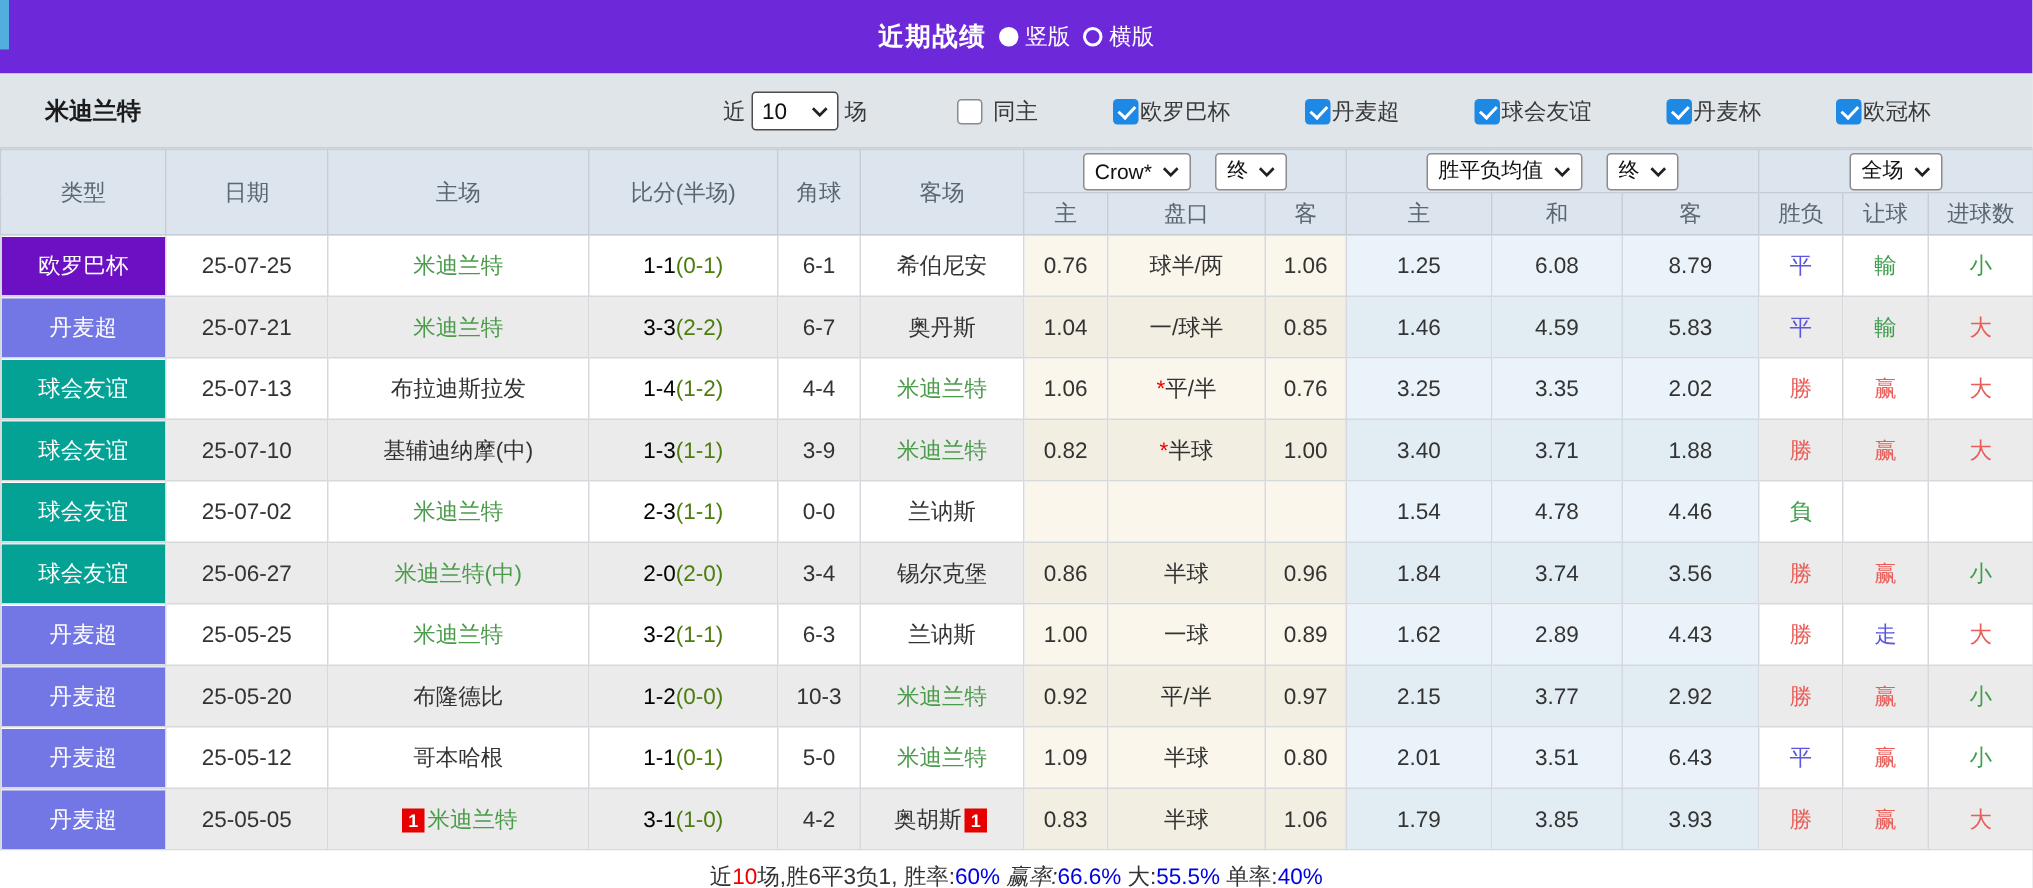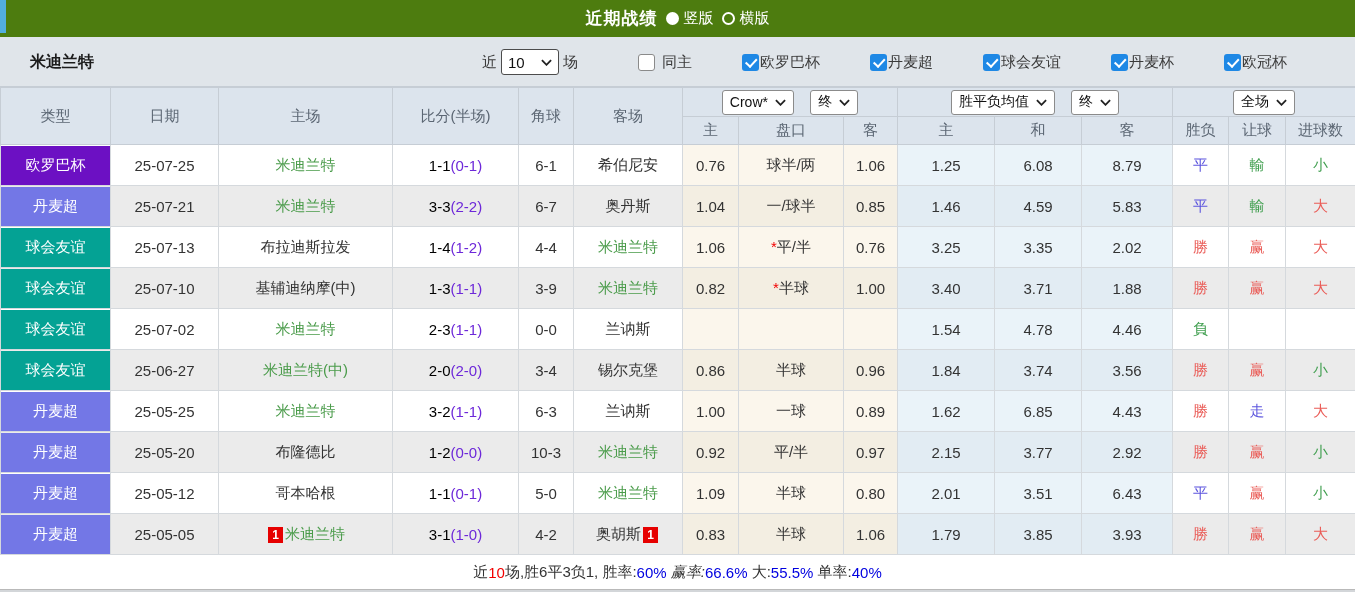--- a/index.html
+++ b/index.html
@@ -1,21 +1,21 @@
 <!DOCTYPE html>
 <html><head>
 <meta charset="utf-8">
 <style>
   * { box-sizing: border-box; margin: 0; padding: 0; }
   html,body { width: 1355px; height: 592px; overflow: hidden;
     font-family: "Liberation Sans", "DejaVu Sans", sans-serif; background: #d3d6d9; }
   .page { width: 1355px; height: 592px; background: #fff; position: relative; }
 
   
-  .titlebar { height: 37px; background: #4d7c0f; display: flex; align-items: center;
+  .titlebar { height: 49px; background: #6d28d9; display: flex; align-items: center;
     justify-content: center; gap: 8px; position: relative; }
   .titlebar-accent { position: absolute; left: 0; top: 0; width: 6px; height: 33px; background: #52aede; }
   .main-title { color: #fff; font-weight: bold; font-size: 17px; letter-spacing: 1px; }
   .radio-opt { display: inline-flex; align-items: center; gap: 5px; color: #fff; font-size: 15px; cursor: pointer; }
   .radio { width: 13px; height: 13px; border-radius: 50%; display: inline-block; }
   .radio.filled { background: #fff; }
   .radio.empty  { background: transparent; border: 2.5px solid #fff; }
 
   
   .filterbar { height: 50px; background: #e0e5ea; position: relative; border-bottom: 1px solid #c6cdd5; }
@@ -51,21 +51,21 @@
   tbody tr:nth-child(odd)  { --bg:#ffffff; --asia:#fbf6ec; --euro:#eaf3f9; }
   tbody tr:nth-child(even) { --bg:#ebebeb; --asia:#f3eee2; --euro:#e2ecf3; }
   tbody td { background: var(--bg); }
   tbody td.c-asia { background: var(--asia); }
   tbody td.c-euro { background: var(--euro); }
   td.c-type { padding: 0; background: var(--bg); }
   .type-badge { height: 39px; margin: 0; display: flex; align-items: center; justify-content: center;
     color: #fff; font-size: 15px; }
   .team.green { color: #4a9b4a; }
   .score-main { color: #000000; }
-  .score-half { color: #6d28d9; }
+  .score-half { color: #4d7c0f; }
   .star { color: #f20000; display: none; }
   .star.show { display: inline; }
   .redcard { display: none; width: 15px; height: 16px; background: #e60000; color: #fff;
     font-size: 12px; font-weight: bold; line-height: 16px; text-align: center;
     vertical-align: middle; margin: 0 2px; }
   .redcard.show { display: inline-block; }
   .t-red   { color: #ea5d58; }
   .t-green { color: #3f9e4e; }
   .t-blue  { color: #5c55de; }
 
@@ -329,21 +329,21 @@
           </td>
     <td class="c-date">25-05-25</td>
     <td class="c-home"><span class="team th green">米迪兰特</span></td>
     <td class="c-score"><span class="score-main">3-2</span><span class="score-half">(1-1)</span></td>
     <td class="c-corner">6-3</td>
     <td class="c-away"><span class="team ta">兰讷斯</span></td>
     <td class="c-asia a-h">1.00</td>
     <td class="c-asia c-hcap"><span class="hcap-text">一球</span></td>
     <td class="c-asia a-a">0.89</td>
     <td class="c-euro e-h">1.62</td>
-    <td class="c-euro e-d">6.85</td>
+    <td class="c-euro e-d">2.89</td>
     <td class="c-euro e-a">4.43</td>
     <td class="c-res r-wl t-red">勝</td>
     <td class="c-res r-let t-blue">走</td>
     <td class="c-res r-goal t-red">大</td>
   </tr>
         <tr class="data-row">
     <td class="c-type">
             <div class="type-badge" style="background: rgb(115, 119, 230);">丹麦超</div>
           </td>
     <td class="c-date">25-05-20</td>

